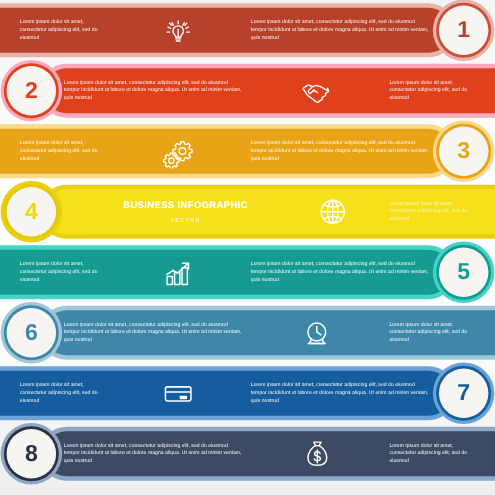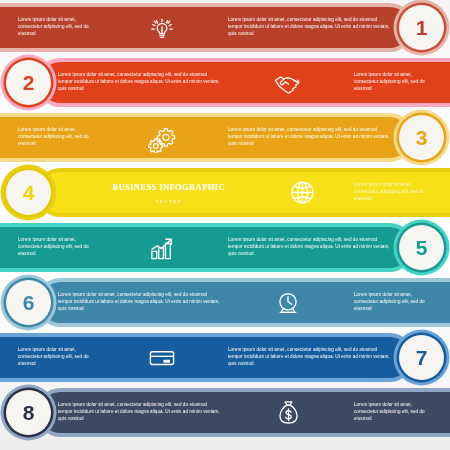--- a/index.html
+++ b/index.html
@@ -89,21 +89,21 @@
     width: 46px;
     flex: 0 0 46px;
     display: flex;
     align-items: center;
     justify-content: center;
     color: #ffffff;
   }
   .icon svg { display: block; }
 
   
-  .title-block { text-align: center; width: 164px; color: #ffffff; font-family: Liberation Serif, serif; }
+  .title-block { text-align: center; width: 164px; color: #ffffff; }
   .title-main {
     font-size: 8.5px; font-weight: bold; letter-spacing: .4px;
     text-shadow: 0 0 1px rgba(255,255,255,.5);
   }
   .title-sub { font-size: 5px; letter-spacing: 1.2px; margin-top: 7px; }
 
   
   .txt-faint { color: rgba(255,255,255,.78); }
 </style>
 </head>

